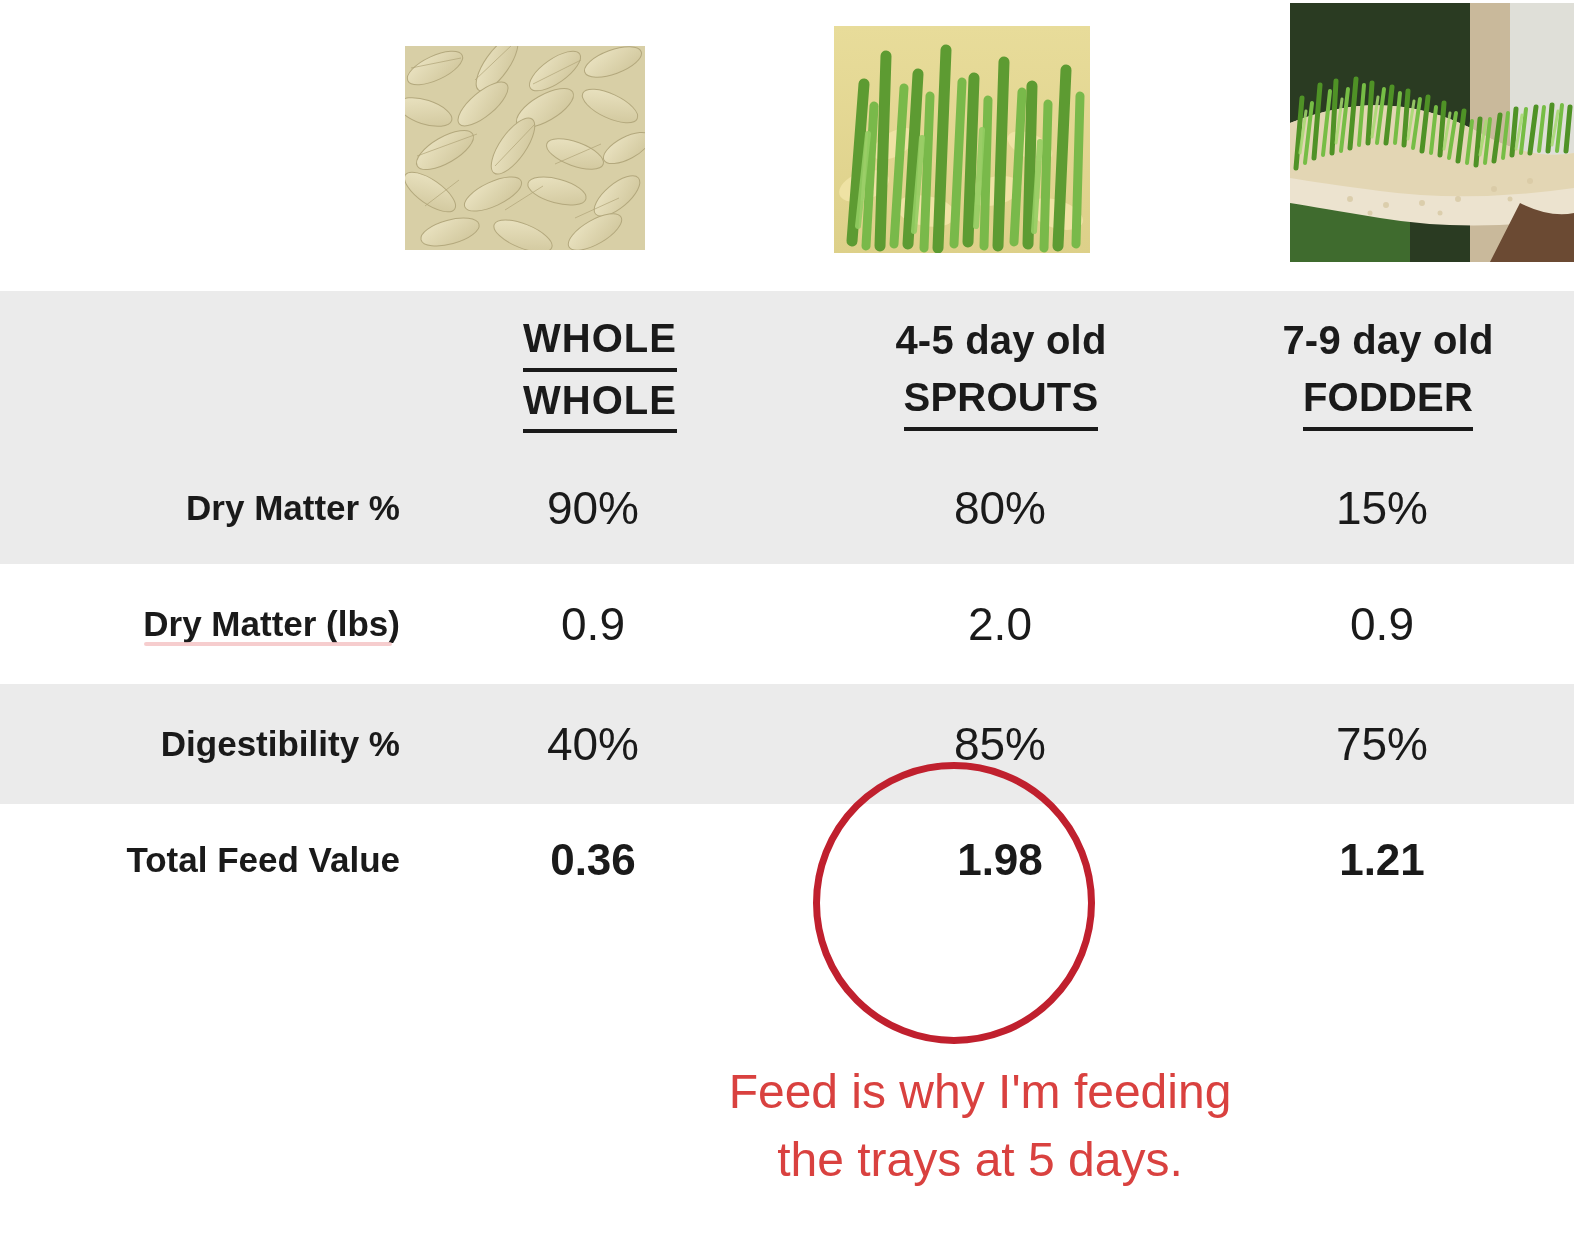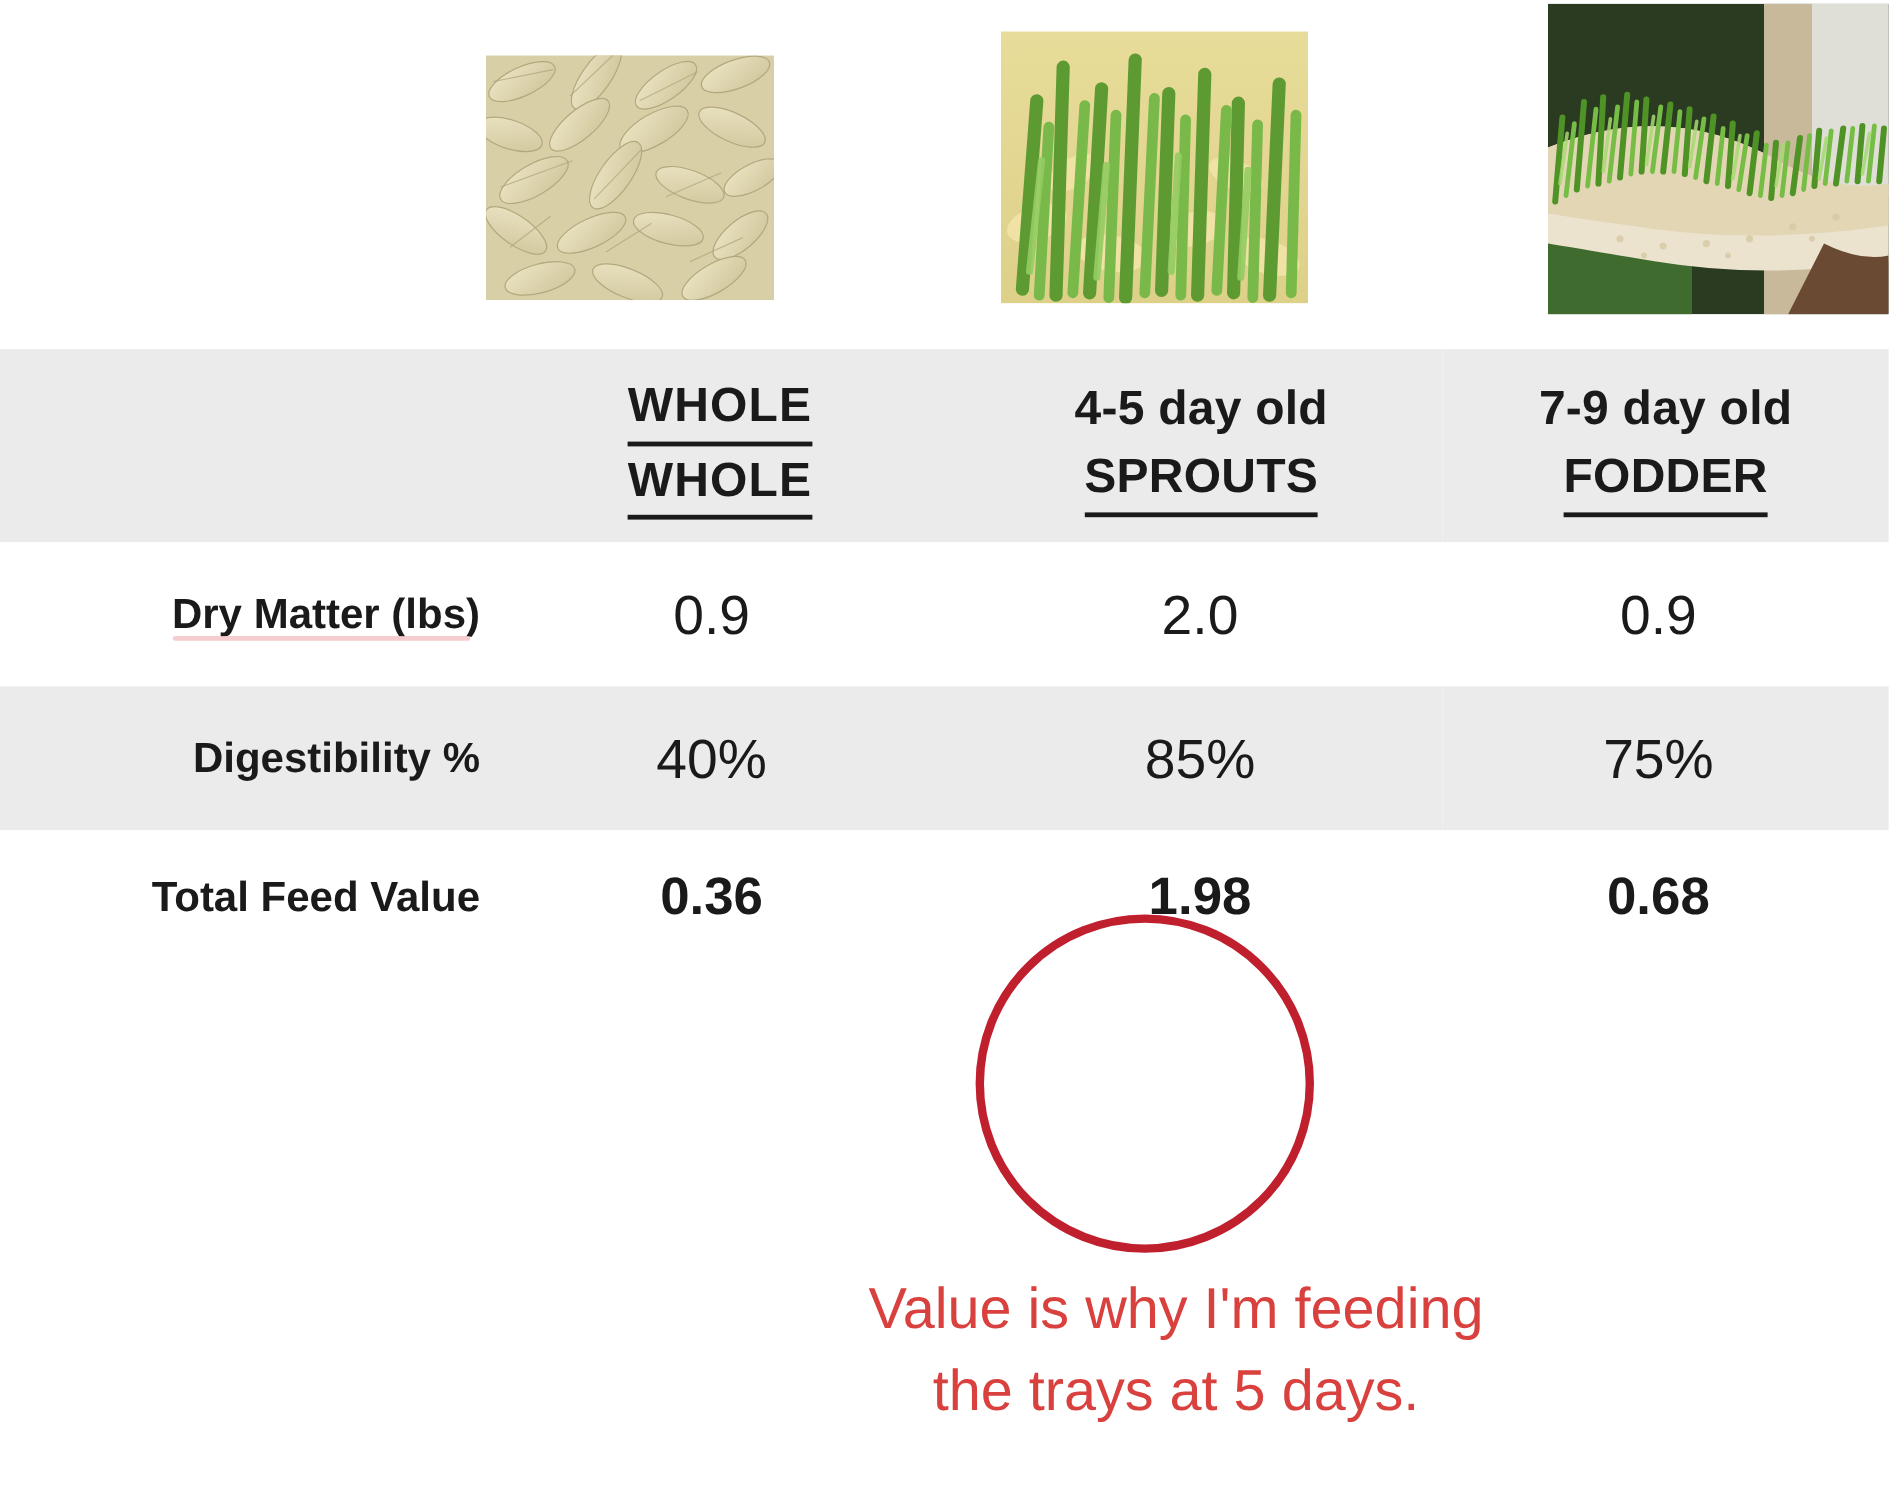--- a/index.html
+++ b/index.html
@@ -322,20 +322,28 @@
       </th>
       <th class="hdr-cell">
         <span class="hdr-l1"><span>7-9 day old</span></span>
         <span class="hdr-l2"><span class="hdr-underline">FODDER</span></span>
       </th>
     </tr>
   </thead>
   <tbody>
 
 
+    <tr class="body-row shaded">
+      <td class="row-label">
+        <span>Dry Matter %</span>
+      </td>
+      <td class="row-value c1">90%</td>
+      <td class="row-value c2">80%</td>
+      <td class="row-value c3">15%</td>
+    </tr>
 
     <tr class="body-row tall plain">
       <td class="row-label">
         <span class="squiggle">Dry Matter (lbs)</span>
       </td>
       <td class="row-value c1">0.9</td>
       <td class="row-value c2">2.0</td>
       <td class="row-value c3">0.9</td>
     </tr>
 
@@ -347,24 +355,24 @@
       <td class="row-value c2">85%</td>
       <td class="row-value c3">75%</td>
     </tr>
 
     <tr class="body-row total-row plain">
       <td class="row-label">
         <span>Total Feed Value</span>
       </td>
       <td class="row-value c1">0.36</td>
       <td class="row-value c2">1.98</td>
-      <td class="row-value c3">0.68</td>
+      <td class="row-value c3">1.21</td>
     </tr>
 
   </tbody>
 </table>
 
 <div id="highlight-circle"></div>
 
 <div id="annotation-caption">
-  <span class="cap-line">Value is why I'm feeding</span>
+  <span class="cap-line">Feed is why I'm feeding</span>
   <span class="cap-line">the trays at 5 days.</span>
 </div>
 
 </body></html>

